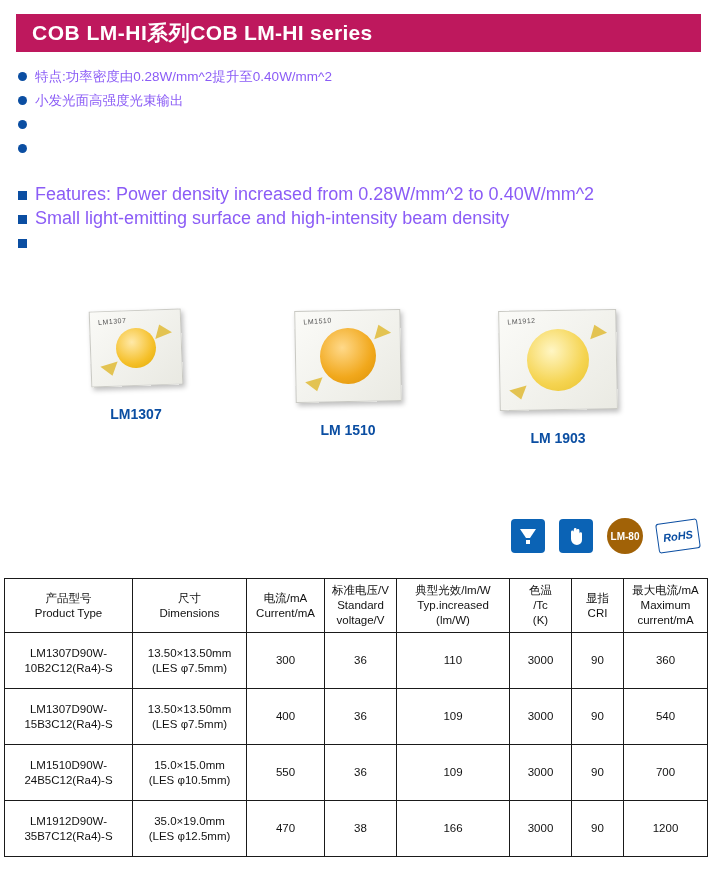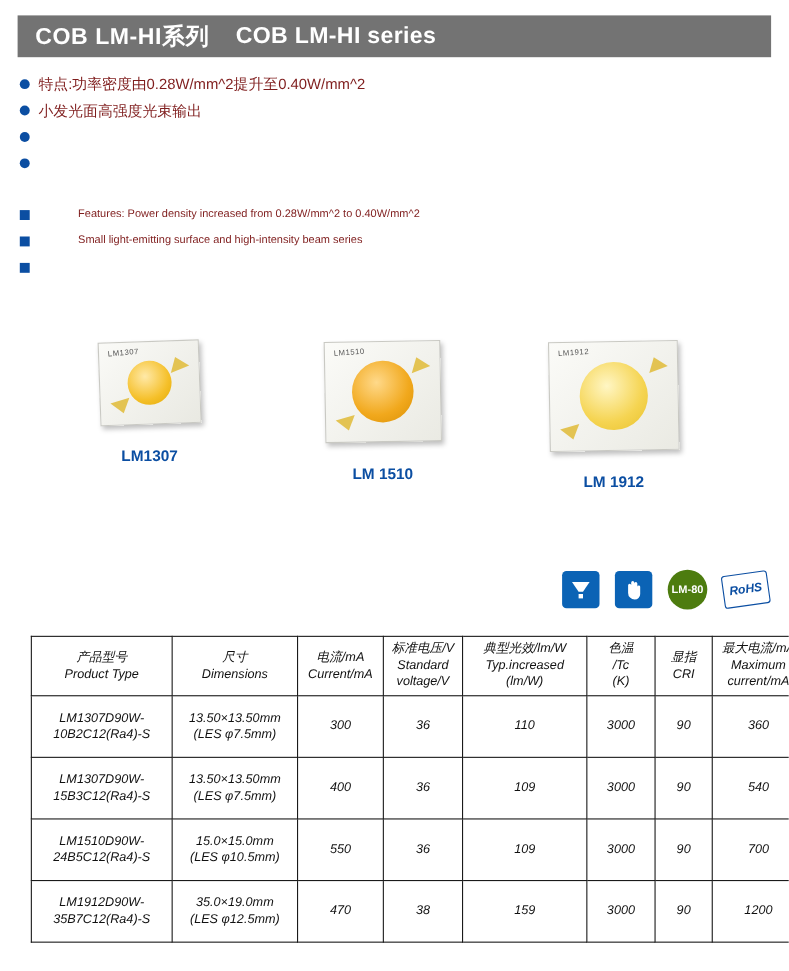--- a/index.html
+++ b/index.html
@@ -23,35 +23,34 @@
     padding: 0;
   }
 
   
   .title-bar {
     position: absolute;
     left: 16px;
     top: 14px;
     width: 685px;
     height: 38px;
-    background: #737373;
+    background: #be185d;
     color: #ffffff;
     display: flex;
     align-items: center;
     padding-left: 16px;
   }
   .title-cn {
     font-size: 21px;
     font-weight: bold;
     letter-spacing: 0.5px;
   }
   .title-en {
     font-size: 21px;
     font-weight: bold;
-    margin-left: 24px;
     letter-spacing: 0.3px;
   }
 
   
   .bullets-cn {
     position: absolute;
     left: 18px;
     top: 68px;
     width: 660px;
   }
@@ -80,23 +79,23 @@
     width: 9px;
     height: 9px;
     background: #0b4ea2;
     margin-top: 5px;
     margin-right: 8px;
     flex: 0 0 auto;
   }
   .bullet-text {
     font-size: 13.5px;
     line-height: 17px;
-    color: #7f1d1d;
-  }
-  .bullets-en .bullet-text { font-size: 10px; margin-left: 36px; }
+    color: #8b5cf6;
+  }
+  .bullets-en .bullet-text { font-size: 18px; }
 
   
   .products {
     position: absolute;
     left: 18px;
     top: 310px;
     width: 680px;
     height: 160px;
   }
   .product {
@@ -190,21 +189,21 @@
     justify-content: center;
     color: #fff;
     font-size: 9px;
     font-weight: bold;
     position: relative;
   }
   .cert svg { display: block; }
   .cert-round {
     width: 36px; height: 36px;
     border-radius: 50%;
-    background: #4d7c0f;
+    background: #a16207;
     color: #fff;
     display: flex;
     align-items: center;
     justify-content: center;
     font-size: 10px;
     font-weight: bold;
   }
   .cert-rohs {
     width: 42px; height: 30px;
     background: #ffffff;
@@ -216,24 +215,23 @@
     justify-content: center;
     font-size: 11px;
     font-weight: bold;
     transform: rotate(-8deg);
     font-style: italic;
   }
 
   
   .table-wrap {
     position: absolute;
-    left: 28px;
+    left: 4px;
     top: 578px;
     width: 685px;
-    font-style: italic;
   }
   table.spec {
     border-collapse: collapse;
     width: 685px;
     table-layout: fixed;
   }
   table.spec th, table.spec td {
     border: 1px solid #1a1a1a;
     text-align: center;
     vertical-align: middle;
@@ -287,21 +285,21 @@
     </div>
   </div>
 
   <div class="bullets-en">
     <div class="bullet-row">
       <span class="square"></span>
       <span class="bullet-text">Features: Power density increased from 0.28W/mm^2 to 0.40W/mm^2</span>
     </div>
     <div class="bullet-row">
       <span class="square"></span>
-      <span class="bullet-text">Small light-emitting surface and high-intensity beam series</span>
+      <span class="bullet-text">Small light-emitting surface and high-intensity beam density</span>
     </div>
     <div class="bullet-row">
       <span class="square"></span>
       <span class="bullet-text"></span>
     </div>
   </div>
 
   <div class="products">
 
     <div class="product p1">
@@ -324,21 +322,21 @@
       <div class="prod-name">LM 1510</div>
     </div>
 
     <div class="product p3">
       <div class="chip chip-3">
         <span class="chip-label-top">LM1912</span>
         <span class="pad pad-a"></span>
         <span class="pad pad-b"></span>
         <span class="emitter em-3"></span>
       </div>
-      <div class="prod-name">LM 1912</div>
+      <div class="prod-name">LM 1903</div>
     </div>
 
   </div>
 
   <div class="certs">
     <div class="cert">
       <svg width="22" height="22" viewBox="0 0 22 22" aria-hidden="true">
         <polygon points="3,4 19,4 13,13 9,13" fill="#ffffff"></polygon>
         <rect x="9" y="15" width="4" height="4" fill="#ffffff"></rect>
       </svg>
@@ -461,21 +459,21 @@
           <td>
             <span class="cell-line">LM1912D90W-</span>
             <span class="cell-line">35B7C12(Ra4)-S</span>
           </td>
           <td>
             <span class="cell-line">35.0×19.0mm</span>
             <span class="cell-line">(LES φ12.5mm)</span>
           </td>
           <td>470</td>
           <td>38</td>
-          <td>159</td>
+          <td>166</td>
           <td>3000</td>
           <td>90</td>
           <td>1200</td>
         </tr>
       </tbody>
     </table>
   </div>
 
 </div>
 

